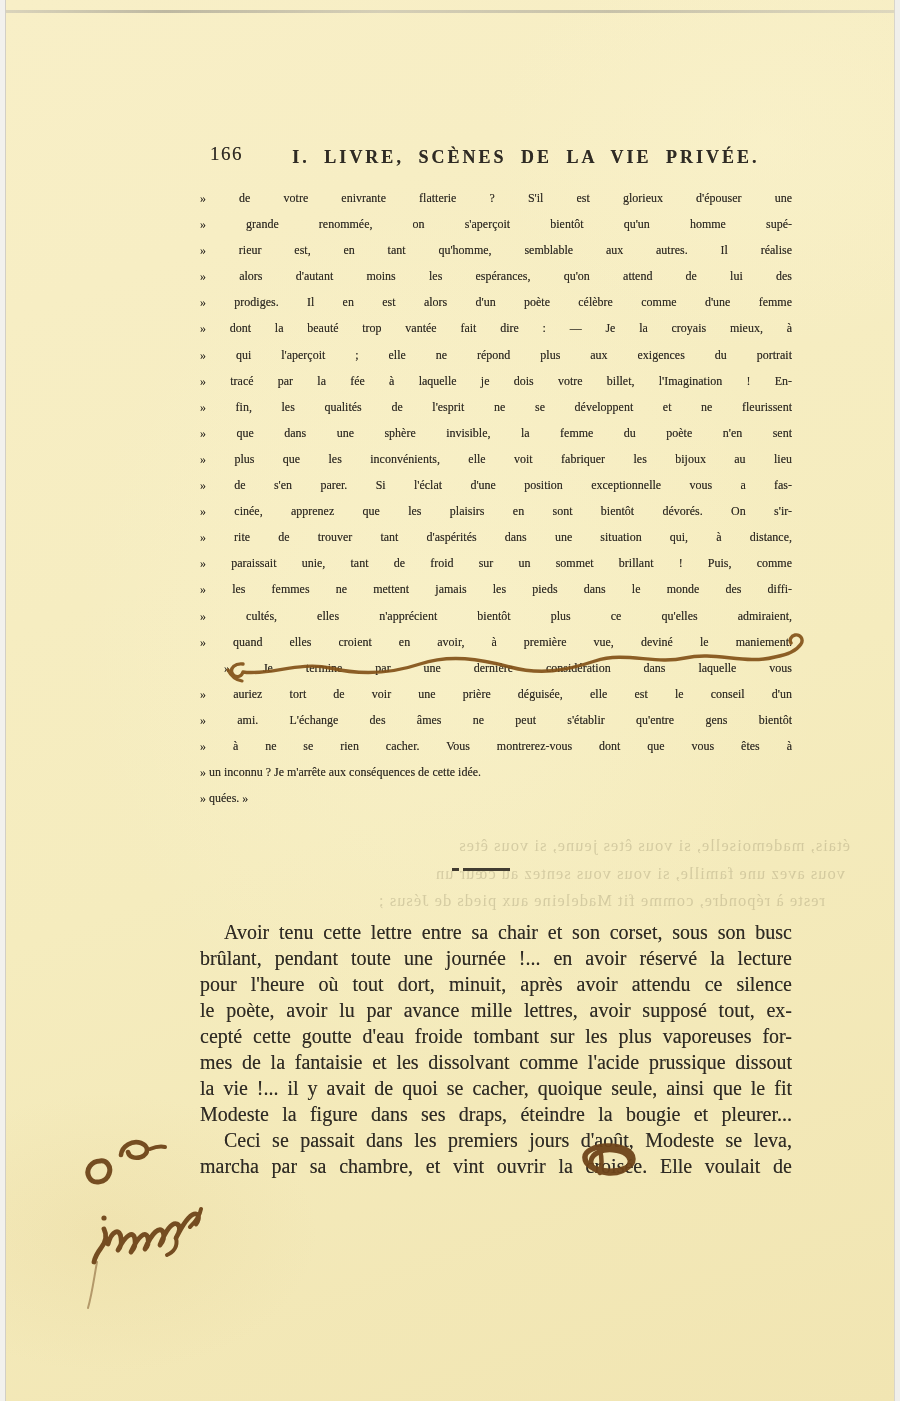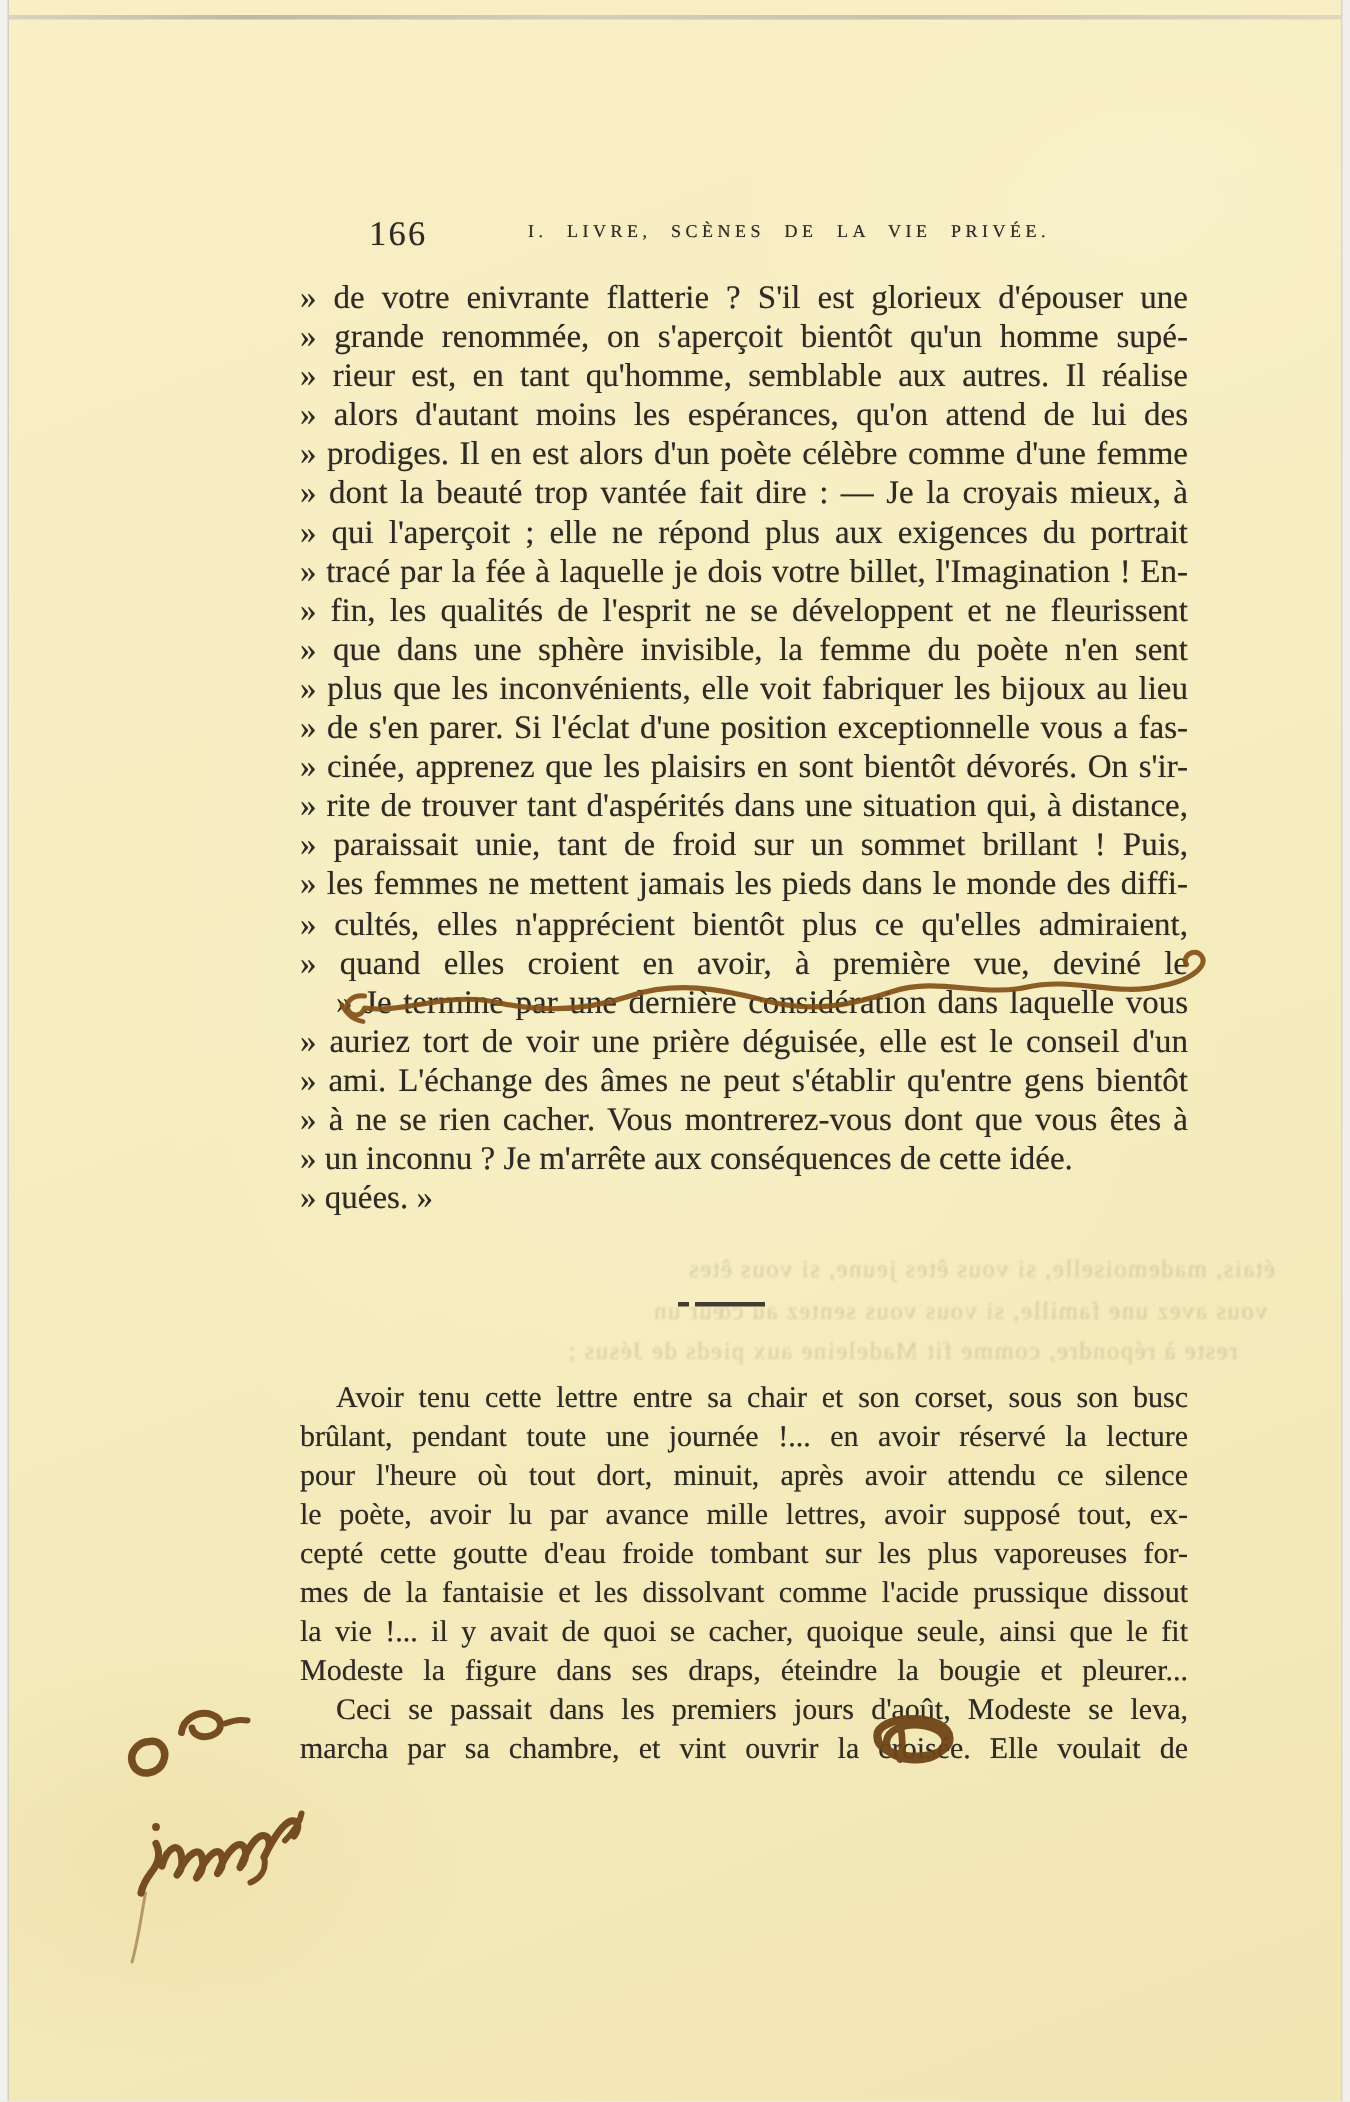--- a/index.html
+++ b/index.html
@@ -16,25 +16,25 @@
       radial-gradient(ellipse 500px 600px at 50% 45%, rgba(252,246,212,.35), transparent 75%),
       linear-gradient(160deg,#f8efc7 0%,#f5ecbe 55%,#f1e5b2 100%);
   }
   .edge-left{position:absolute;left:0;top:0;bottom:0;width:5px;background:#f2f1ed;border-right:1px solid #d2cfc5;}
   .edge-right{position:absolute;right:0;top:0;bottom:0;width:5px;background:#f0efeb;border-left:1px solid #d8d5ca;}
   .top-line{position:absolute;top:10px;left:5px;right:5px;height:3px;opacity:.55;
     background:linear-gradient(to right,#c2beb2,#8f8c83 18%,#b9b5aa 42%,#a09d93 68%,#c8c4b8);}
   .page-text{color:#2f2b24;text-shadow:0 0 .5px rgba(47,43,36,.55);}
 
   .header-row{position:absolute;top:141px;left:200px;width:592px;height:30px;}
-  .pagenum{position:absolute;left:10px;top:2px;font-size:23px;letter-spacing:1.5px;margin-left:36px;}
+  .pagenum{position:absolute;left:10px;top:2px;font-size:19px;letter-spacing:1.5px;}
   .running-header{position:absolute;left:0;right:0;top:6px;text-align:center;
-    font-size:12px;font-weight:normal;letter-spacing:3px;word-spacing:7px;transform:translateX(30px);}
+    font-size:18px;font-weight:bold;letter-spacing:3px;word-spacing:7px;transform:translateX(30px);}
 
-  .letter{position:absolute;left:200px;top:185px;width:592px;font-size:22px;line-height:26.1px;}
+  .letter{position:absolute;left:200px;top:185px;width:592px;font-size:12px;line-height:26.1px;}
   .narrative{position:absolute;left:200px;top:919px;width:592px;font-size:20px;line-height:26px;}
   .line{text-align:justify;text-align-last:justify;height:26.1px;overflow:hidden;}
   .narrative .line{height:26px;}
   .line.indent{padding-left:24px;}
   .line.short{text-align-last:left;}
 
   .separator{position:absolute;left:452px;top:868px;width:58px;height:2.5px;
     background:linear-gradient(to right,#413c31 0 7px,transparent 7px 11px,#413c31 11px 100%);}
 
   .showthrough{position:absolute;transform:scaleX(-1);color:#978e6b;opacity:.34;

